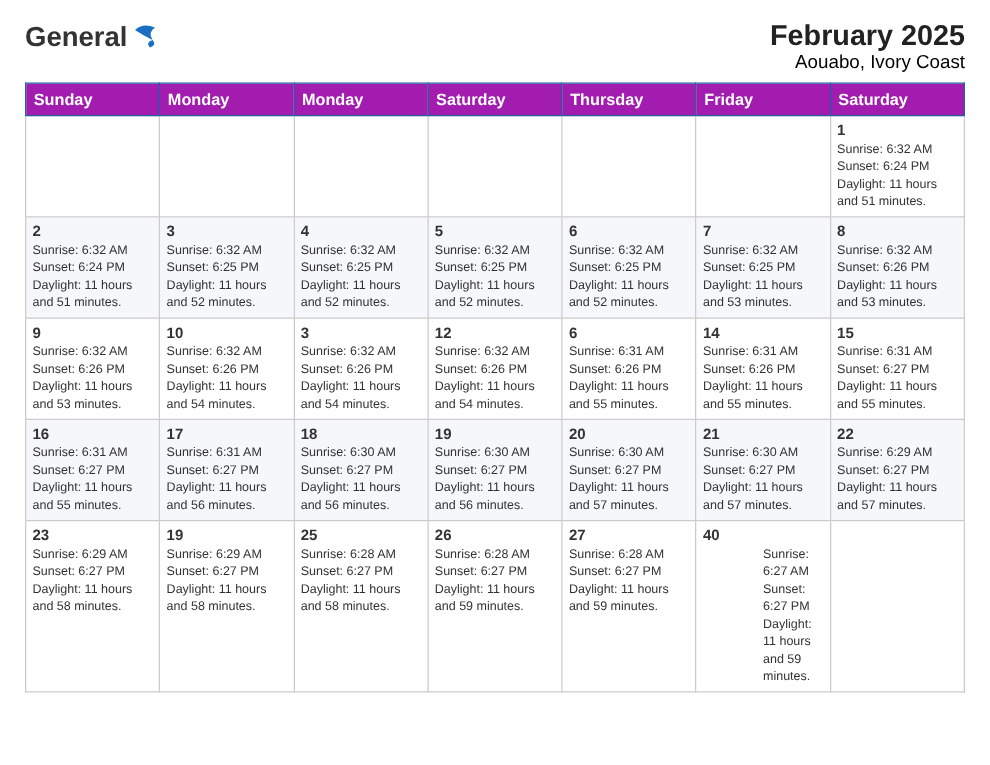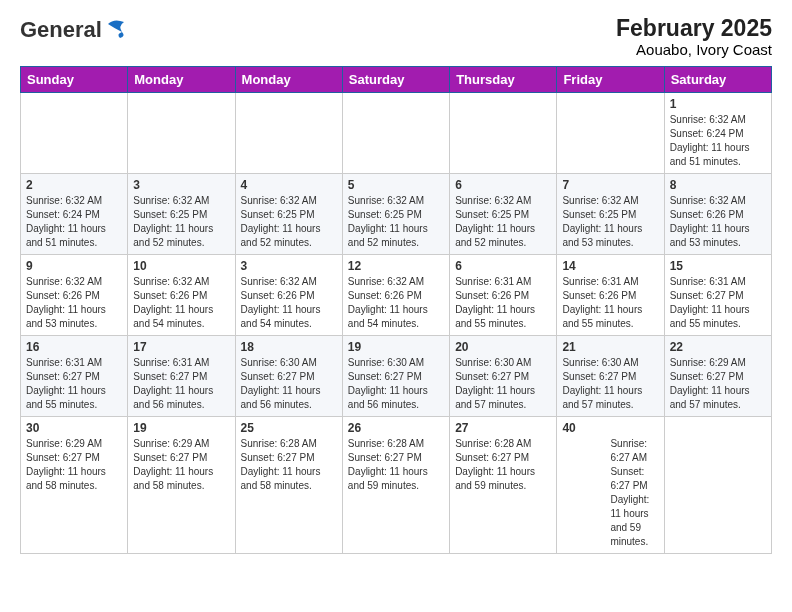--- a/index.html
+++ b/index.html
@@ -268,21 +268,21 @@
           </td>
           <td>
             <span class="day-num">22</span>
             <div class="day-info" style="white-space: pre-line;">Sunrise: 6:29 AM
 Sunset: 6:27 PM
 Daylight: 11 hours and 57 minutes.</div>
           </td>
         </tr>
         <tr>
           <td>
-            <span class="day-num">30</span>
+            <span class="day-num">23</span>
             <div class="day-info" style="white-space: pre-line;">Sunrise: 6:29 AM
 Sunset: 6:27 PM
 Daylight: 11 hours and 58 minutes.</div>
           </td>
           <td>
             <span class="day-num">19</span>
             <div class="day-info" style="white-space: pre-line;">Sunrise: 6:29 AM
 Sunset: 6:27 PM
 Daylight: 11 hours and 58 minutes.</div>
           </td>

